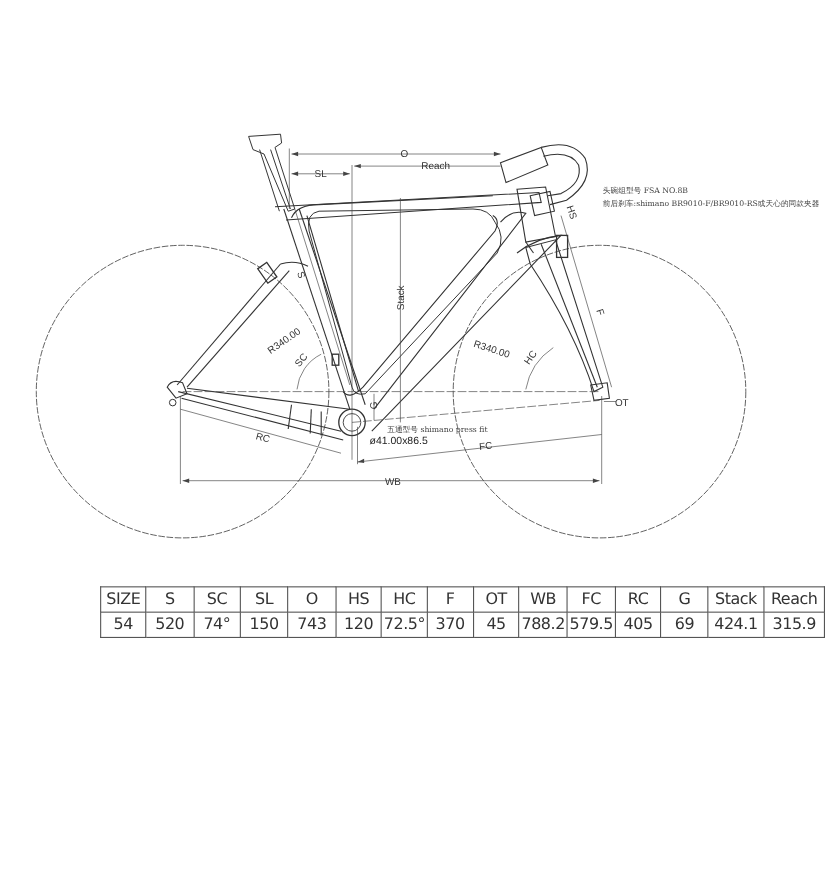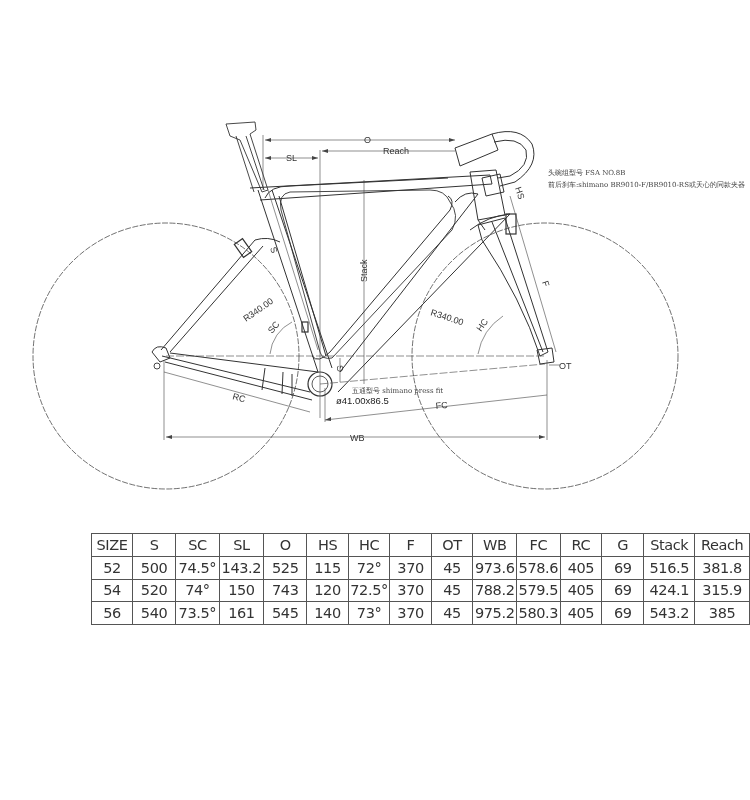--- a/index.html
+++ b/index.html
@@ -200,64 +200,30 @@
         <th>WB</th>
         <th>FC</th>
         <th>RC</th>
         <th>G</th>
         <th>Stack</th>
         <th>Reach</th>
       </tr>
   </thead>
   <tbody id="tbody">
       <tr>
-        <td>52</td>
-        <td>500</td>
-        <td>74.5°</td>
-        <td>143.2</td>
-        <td>525</td>
-        <td>115</td>
-        <td>72°</td>
-        <td>370</td>
-        <td>45</td>
-        <td>973.6</td>
-        <td>578.6</td>
-        <td>405</td>
-        <td>69</td>
-        <td>516.5</td>
-        <td>381.8</td>
-      </tr>
-      <tr>
         <td>54</td>
         <td>520</td>
         <td>74°</td>
         <td>150</td>
         <td>743</td>
         <td>120</td>
         <td>72.5°</td>
         <td>370</td>
         <td>45</td>
         <td>788.2</td>
         <td>579.5</td>
         <td>405</td>
         <td>69</td>
         <td>424.1</td>
         <td>315.9</td>
       </tr>
-      <tr>
-        <td>56</td>
-        <td>540</td>
-        <td>73.5°</td>
-        <td>161</td>
-        <td>545</td>
-        <td>140</td>
-        <td>73°</td>
-        <td>370</td>
-        <td>45</td>
-        <td>975.2</td>
-        <td>580.3</td>
-        <td>405</td>
-        <td>69</td>
-        <td>543.2</td>
-        <td>385</td>
-      </tr>
     </tbody>
 </table>
 
 </body></html>

